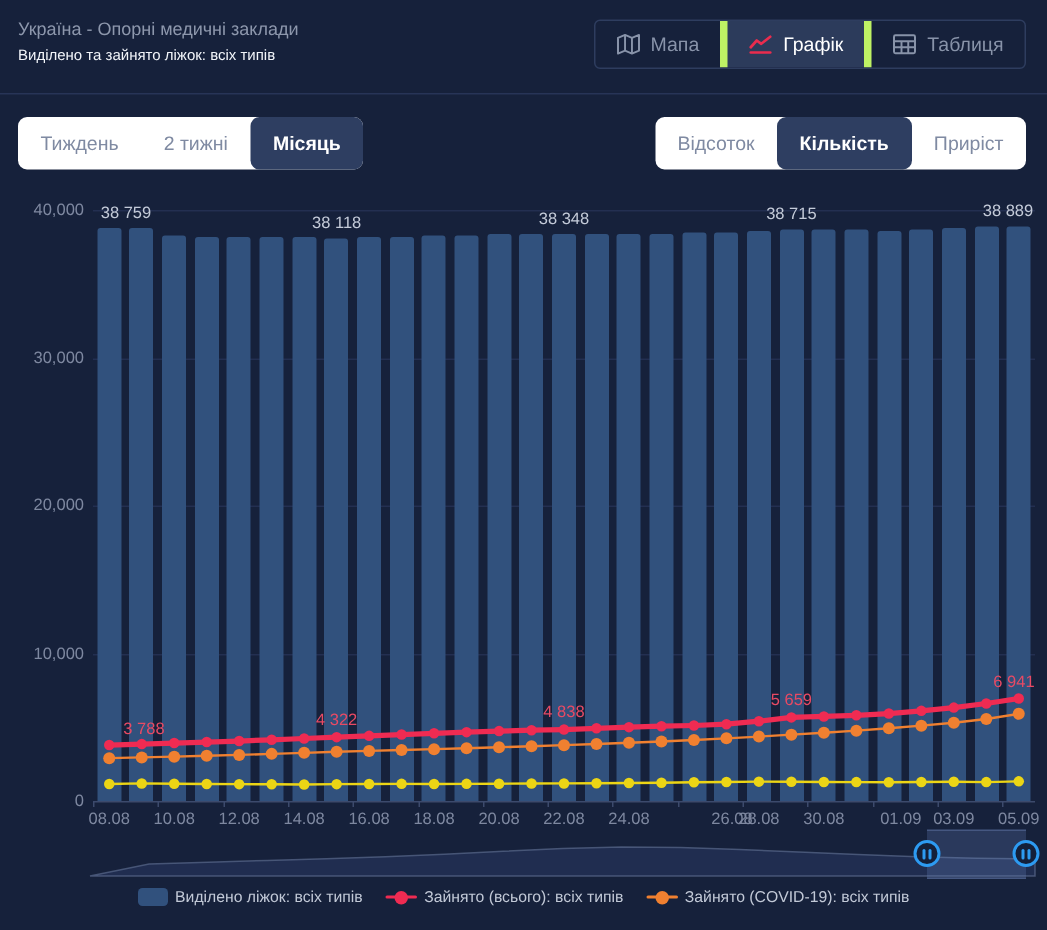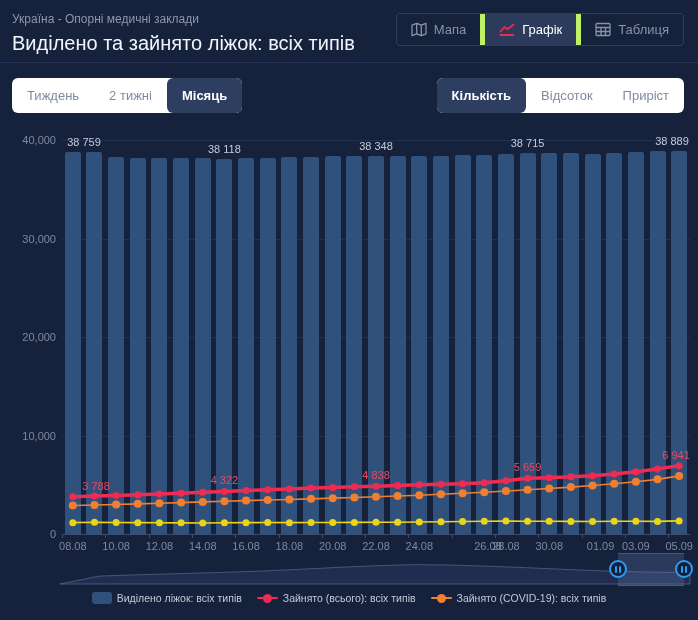--- a/index.html
+++ b/index.html
@@ -5,21 +5,21 @@
   html,body{margin:0;padding:0;}
   body{
     width:698px;height:620px;position:relative;overflow:hidden;
     background:#16213b;color:#e8ecf4;
     font-family:"Liberation Sans", sans-serif;
     -webkit-font-smoothing:antialiased;
   }
   
   .header{position:absolute;top:0;left:0;right:0;height:62px;border-bottom:1px solid #273457;}
   .breadcrumb{position:absolute;left:12px;top:12px;font-size:12px;color:#8d97ac;}
-  .page-title{position:absolute;left:12px;top:32px;font-size:20px;color:#f2f5fa;}
+  .page-title{position:absolute;left:12px;top:32px;font-size:10px;color:#f2f5fa;}
   .view-switcher{position:absolute;right:14px;top:13px;display:flex;border:1px solid #2e3d5f;border-radius:4px;overflow:hidden;}
   .segment{display:flex;align-items:center;gap:7px;padding:8px 14px;font-size:13px;color:#8893a9;cursor:pointer;background:transparent;}
   .segment + .segment{border-left:5px solid #bef264;}
   .segment.active{background:#2c3b5b;color:#ffffff;}
   .segment svg{display:block;}
   
   .controls{position:absolute;top:78px;left:12px;right:14px;display:flex;justify-content:space-between;}
   .tab-group{display:flex;background:#ffffff;border-radius:6px;}
   .tab{padding:10px 15px;font-size:13px;color:#7f8aa2;border-radius:6px;cursor:pointer;white-space:nowrap;}
   .tab.active{background:#2e3e61;color:#ffffff;font-weight:bold;}
@@ -85,22 +85,22 @@
   </div>
 </div>
 
 <div class="controls">
   <div class="tab-group">
     <div class="tab">Тиждень</div>
     <div class="tab">2 тижні</div>
     <div class="tab active">Місяць</div>
   </div>
   <div class="tab-group">
+    <div class="tab">Відсоток</div>
     <div class="tab active">Кількість</div>
-    <div class="tab">Відсоток</div>
     <div class="tab">Приріст</div>
   </div>
 </div>
 
 <div class="chart" id="chart">
     <div class="y-label" style="top: 414px;">0</div>
     <div class="gridline" style="left: 62px; width: 628px; top: 315.5px;"></div>
     <div class="y-label" style="top: 315.5px;">10,000</div>
     <div class="gridline" style="left: 62px; width: 628px; top: 217px;"></div>
     <div class="y-label" style="top: 217px;">20,000</div>

